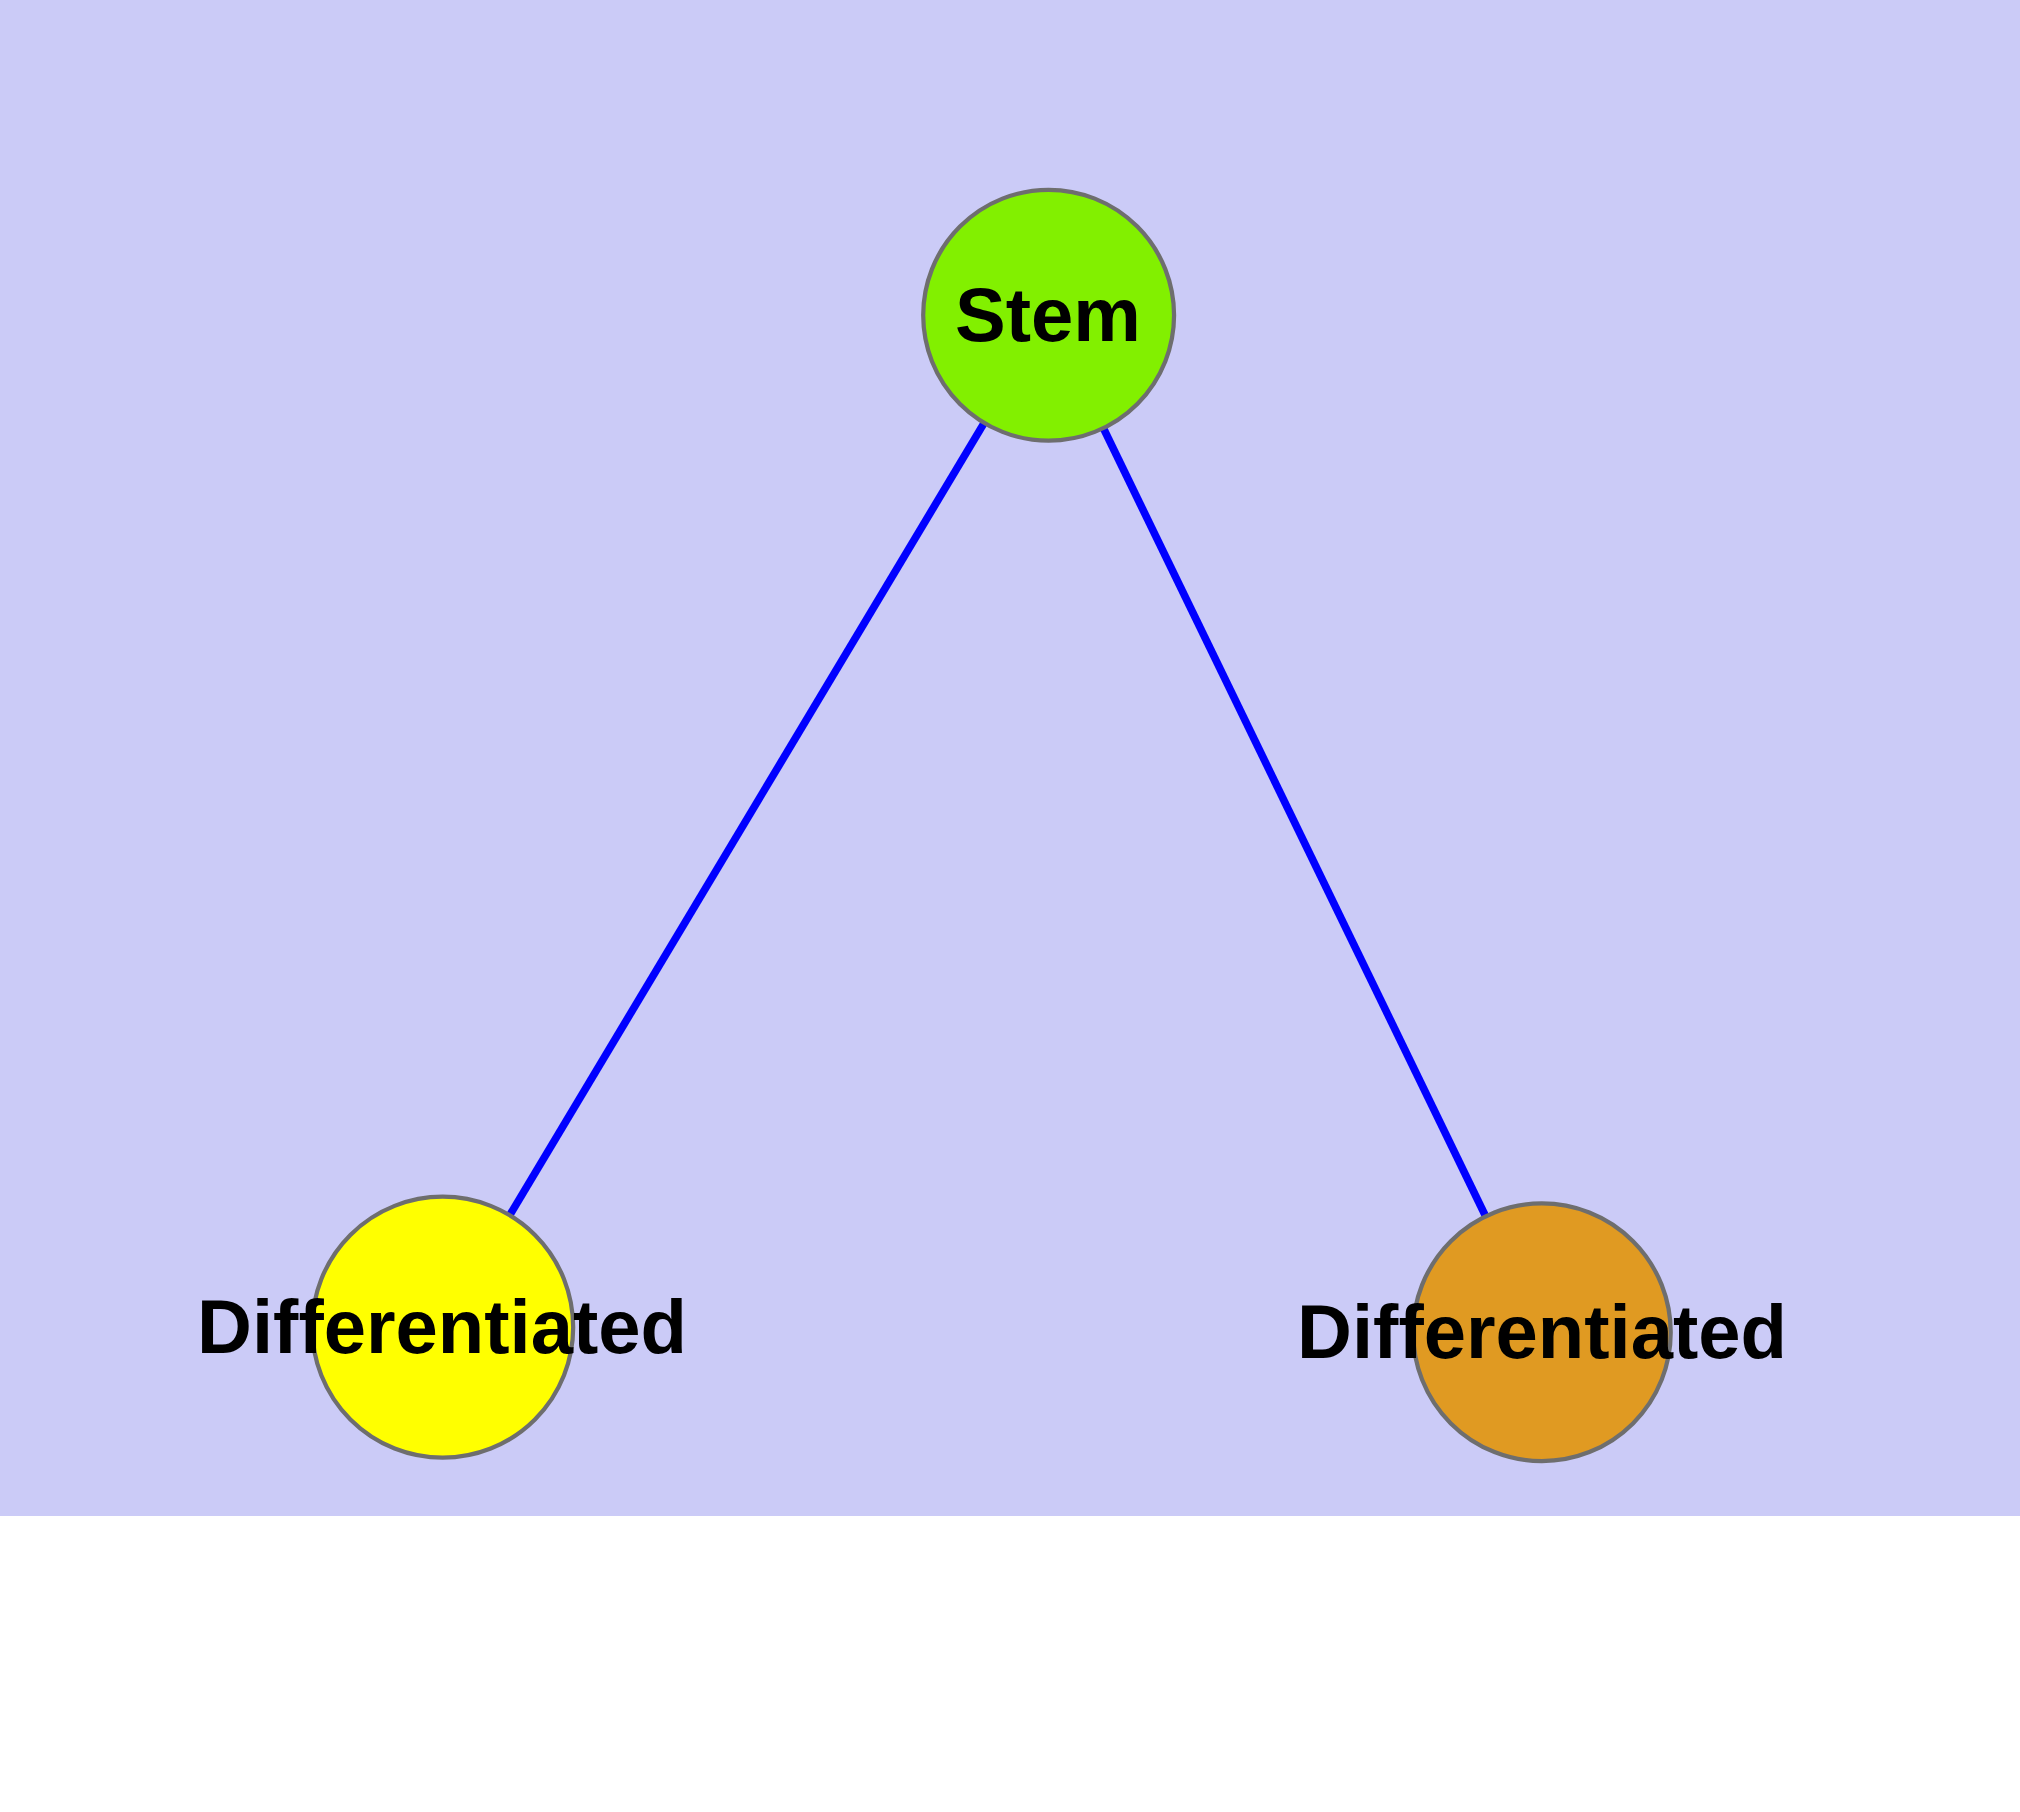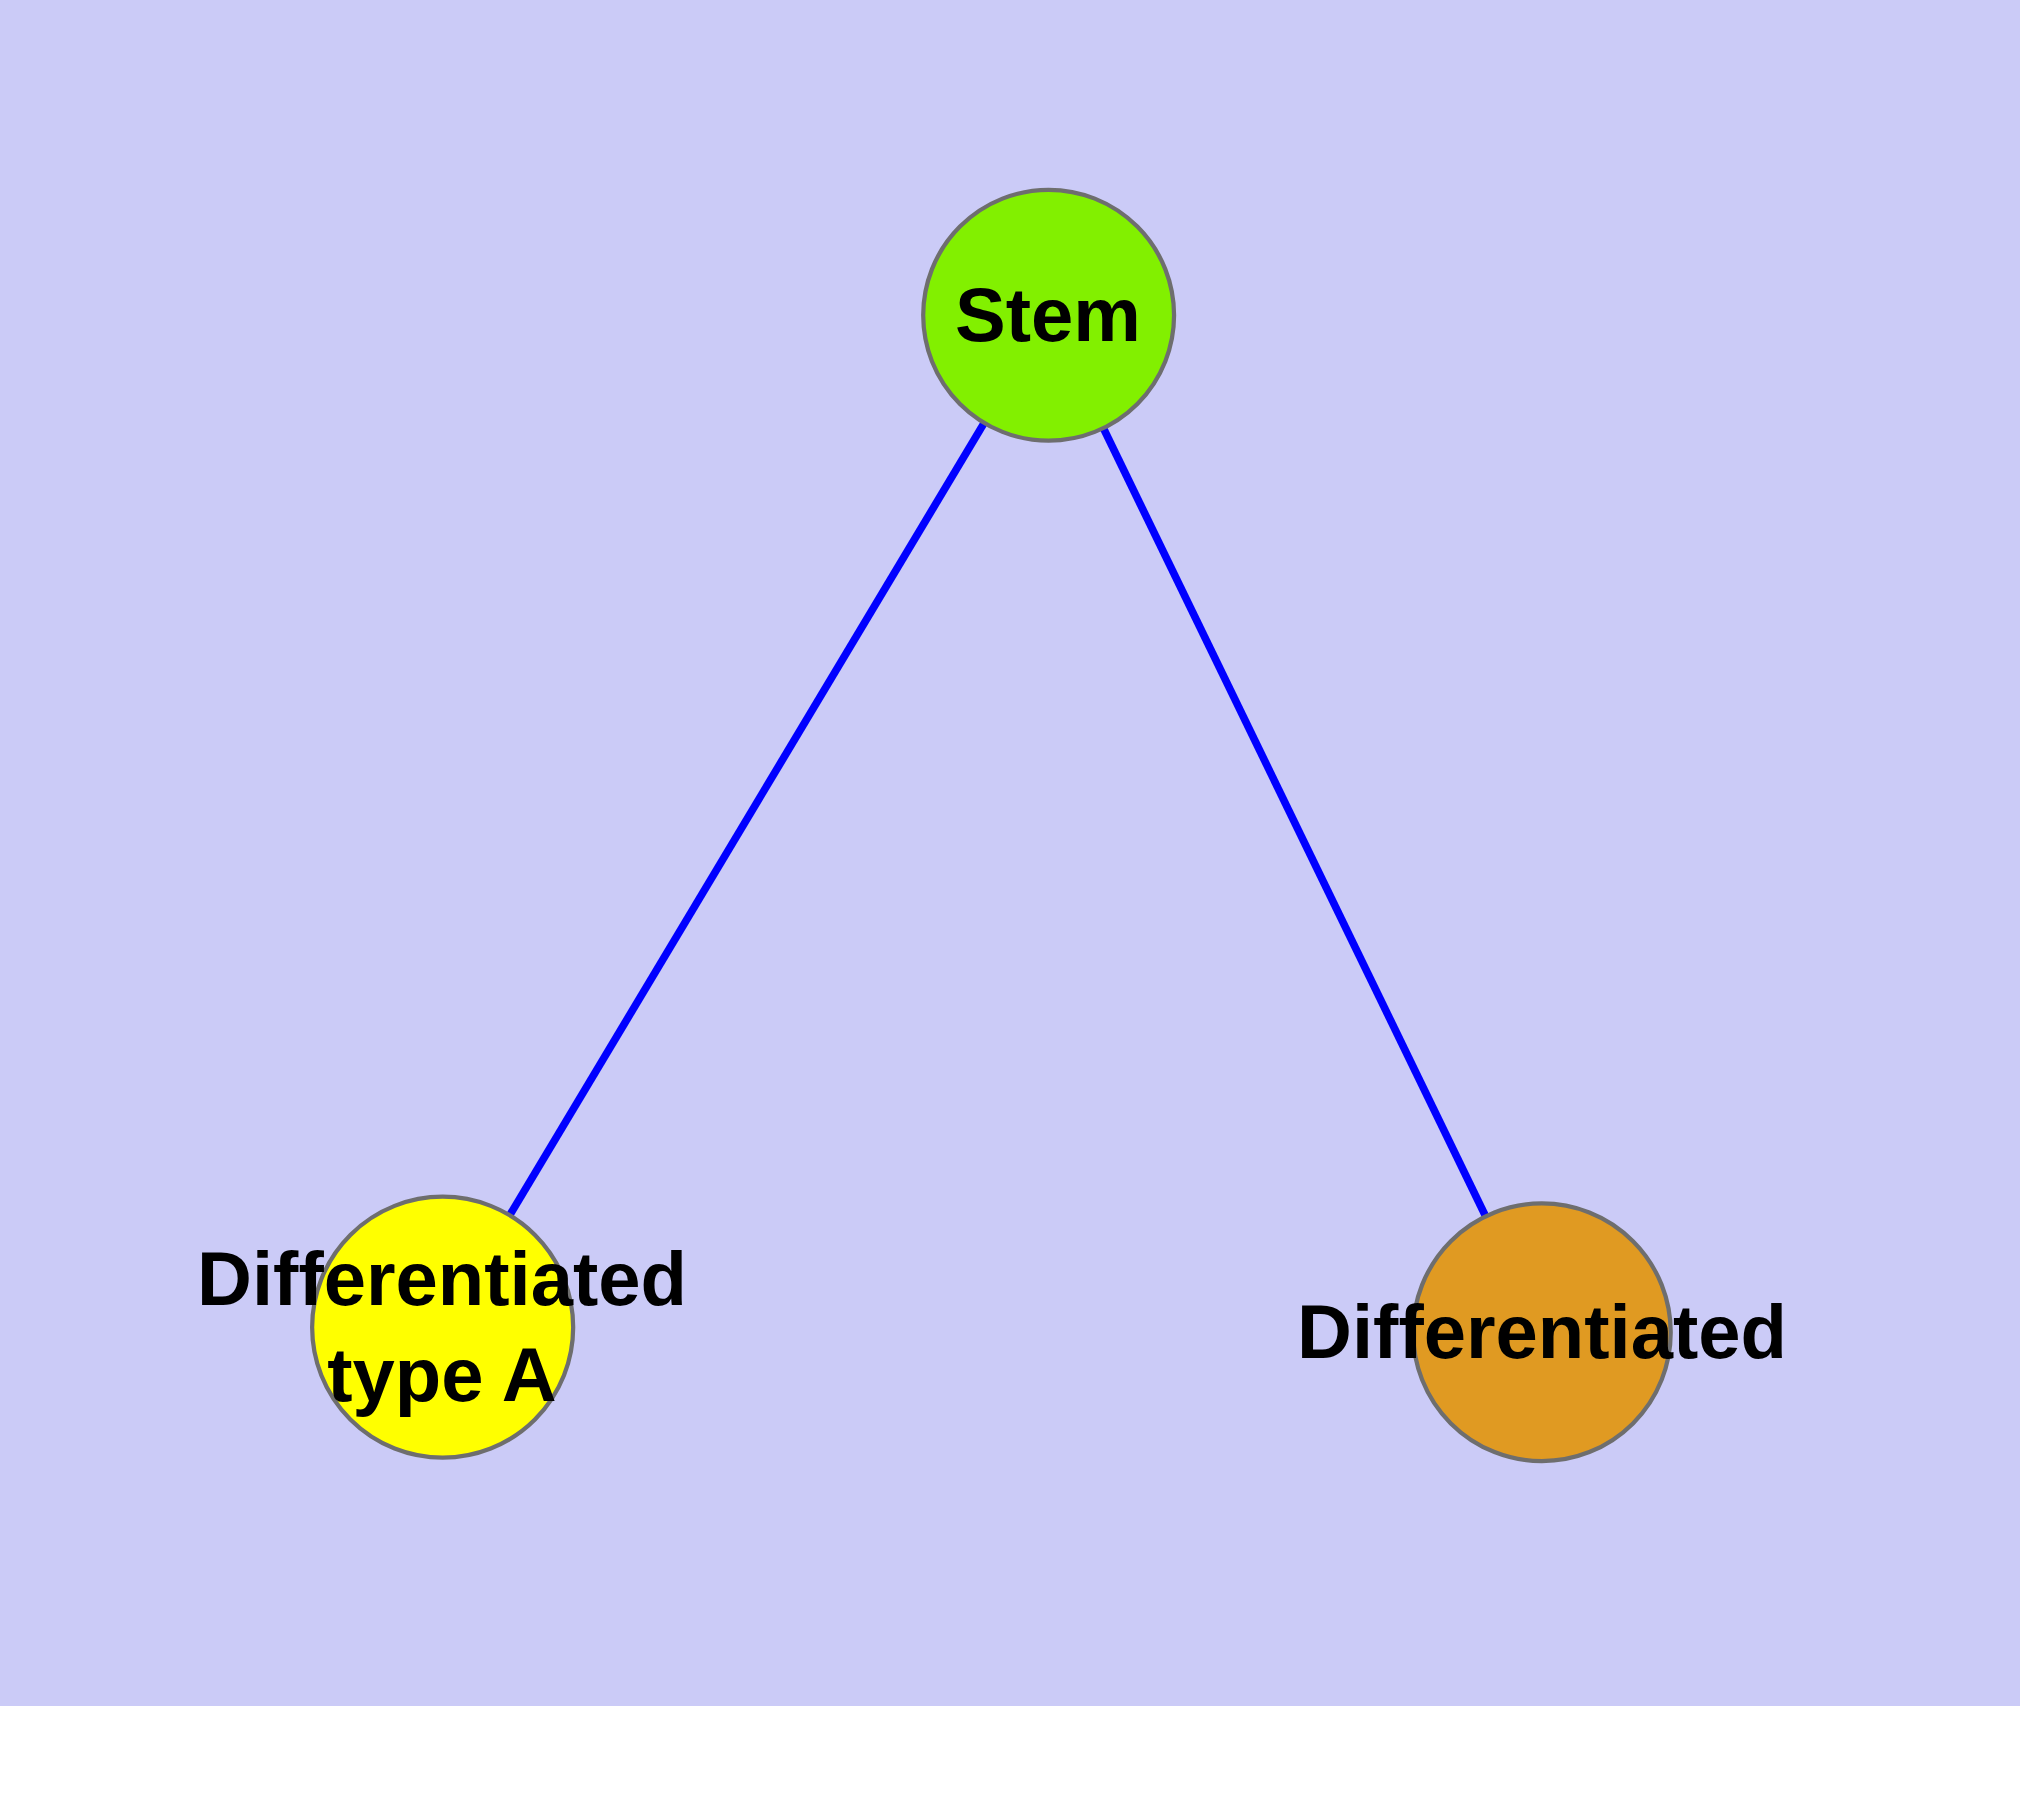--- a/index.html
+++ b/index.html
@@ -8,21 +8,21 @@
   }
   body {
     width: 2021px;
     height: 1812px;
     overflow: hidden;
     font-family: "Liberation Sans", sans-serif;
   }
   .canvas {
     position: relative;
     width: 2021px;
-    height: 1706px;
+    height: 1516px;
     background: #cbcbf7;
   }
   .graph-svg {
     position: absolute;
     left: 0;
     top: 0;
     width: 2021px;
     height: 1812px;
     display: block;
   }
@@ -58,21 +58,20 @@
 
     <circle cx="1819" cy="1572" r="152" fill="#e09a22" stroke="#6e6e6e" stroke-width="5"></circle>
   </svg>
 
   <div class="node-label" style="left: 1048px; top: 315px;">
     <span class="label-line">Stem</span>
   </div>
 
   <div class="node-label" style="left: 442px; top: 1327px;">
     <span class="label-line">Differentiated</span>
-    <span class="label-line">type A</span>
   </div>
 
   <div class="node-label" style="left: 1542px; top: 1332px;">
     <span class="label-line">Differentiated</span>
   </div>
 
 </div>
 
 
 </body></html>

